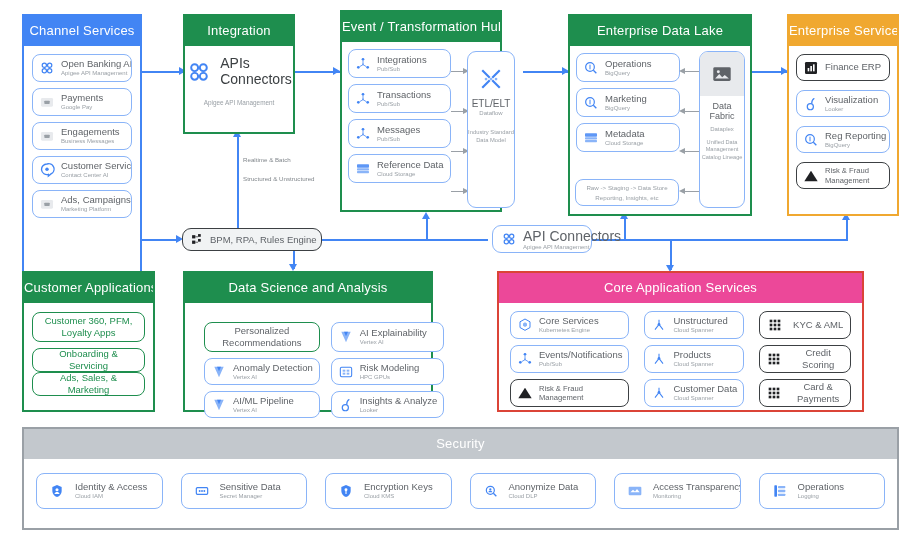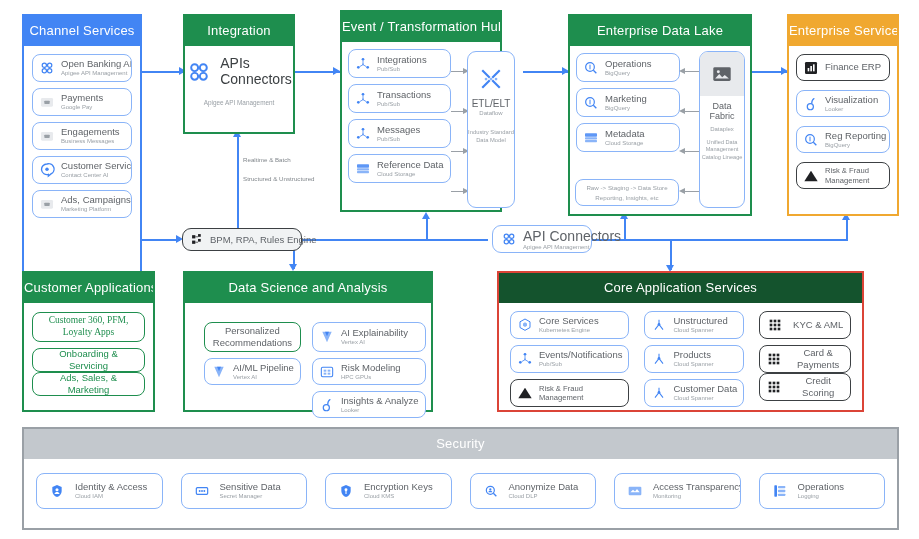--- a/index.html
+++ b/index.html
@@ -17,21 +17,21 @@
   .group.red{border:2px solid #db4437;}
   .group.orange{border:2px solid #f0a830;}
   .group.gray{border:2px solid #9aa0a6;}
 
   .ghead{
     height:30px;line-height:30px;text-align:center;color:#fff;
     font-size:13px;letter-spacing:.2px;white-space:nowrap;overflow:hidden;
   }
   .group.blue   > .ghead{background:#4285f4;}
   .group.green  > .ghead{background:#1e8e4e;}
-  .group.red    > .ghead{background:#14532d;}
+  .group.red    > .ghead{background:#ec4899;}
   .group.orange > .ghead{background:#f0a830;}
   .group.gray   > .ghead{background:#c3c8cd;}
 
   .gbody{padding:8px;box-sizing:border-box;height:calc(100% - 30px);}
 
   
   .card{
     position:relative;box-sizing:border-box;
     border:1px solid #8ab4f8;border-radius:8px;background:#fff;
     display:flex;align-items:center;gap:6px;padding:4px 6px;
@@ -439,21 +439,21 @@
       <svg class="ico" viewBox="0 0 24 24">
           <path d="M12 4L22 20H2z" fill="#202124"></path>
         </svg>
       <div class="txt">
           <div class="t1" style="white-space:normal;font-size:7.6px;line-height:1.25;">Risk &amp; Fraud Management</div>
         </div>
     </div>
   </div>
 </div>
 
-<div class="pill" style="left:182px;top:228px;width:120px;height:23px;">
+<div class="pill" style="left:182px;top:228px;width:140px;height:23px;">
   <svg style="width:13px;height:13px;flex:0 0 13px;" viewBox="0 0 24 24">
       <g fill="#202124">
         <rect x="2" y="4" width="6" height="6"></rect>
         <rect x="13" y="2" width="5" height="5"></rect>
         <rect x="13" y="11" width="5" height="5"></rect>
         <rect x="2" y="14" width="6" height="6"></rect>
       </g>
       <g stroke="#202124" stroke-width="1.3" fill="none">
         <path d="M8 7h5M8 17h5"></path>
       </g>
@@ -474,21 +474,21 @@
     <div style="font-size:14px;color:#5f6368;">API Connectors</div>
     <div style="font-size:6px;color:#9aa0a6;">Apigee API Management</div>
   </div>
 </div>
 
 <div class="group green" style="left:22px;top:271px;width:133px;height:141px;">
   <div class="ghead">Customer Applications</div>
   <div class="gbody" style="padding:9px 8px;">
     <div class="card greenb center" style="height:30px;">
       <div class="txt">
-          <div class="t1" style="color:#1e8e4e;font-family:Liberation Serif, serif;">Customer 360, PFM, Loyalty Apps</div>
+          <div class="t1" style="color:#1e8e4e;">Customer 360, PFM, Loyalty Apps</div>
         </div>
     </div>
     <div class="card greenb center" style="height:24px;margin-bottom:0;">
       <div class="txt">
           <div class="t1" style="color:#1e8e4e;">Onboarding &amp; Servicing</div>
         </div>
     </div>
     <div class="card greenb center" style="height:24px;">
       <div class="txt">
           <div class="t1" style="color:#1e8e4e;">Ads, Sales, &amp; Marketing</div>
@@ -497,20 +497,30 @@
   </div>
 </div>
 
 <div class="group green" style="left:183px;top:271px;width:250px;height:141px;">
   <div class="ghead">Data Science and Analysis</div>
   <div class="gbody" style="padding:19px;display:flex;gap:11px;">
     <div style="flex:1;">
       <div class="card greenb center" style="height:30px;">
         <div class="txt">
             <div class="t1">Personalized Recommendations</div>
+          </div>
+      </div>
+      <div class="card" style="height:27px;">
+        <svg class="ico" viewBox="0 0 24 24">
+            <path d="M5 4h14l-7 16z" fill="#8ab4f8"></path>
+            <path d="M9 4h6l-3 7z" fill="#4285f4"></path>
+          </svg>
+        <div class="txt">
+            <div class="t1">Anomaly Detection</div>
+            <div class="t2">Vertex AI</div>
           </div>
       </div>
       <div class="card" style="height:27px;margin-bottom:0;">
         <svg class="ico" viewBox="0 0 24 24">
             <path d="M5 4h14l-7 16z" fill="#8ab4f8"></path>
             <path d="M9 4h6l-3 7z" fill="#4285f4"></path>
           </svg>
         <div class="txt">
             <div class="t1">AI/ML Pipeline</div>
             <div class="t2">Vertex AI</div>
@@ -645,54 +655,54 @@
               <rect x="16" y="10" width="4" height="4"></rect>
               <rect x="4" y="16" width="4" height="4"></rect>
               <rect x="10" y="16" width="4" height="4"></rect>
               <rect x="16" y="16" width="4" height="4"></rect>
             </g>
           </svg>
         <div class="txt">
             <div class="t1">KYC &amp; AML</div>
           </div>
       </div>
-      <div class="card dark center" style="height:28px;gap:10px;margin-bottom:0;">
+      <div class="card dark center" style="height:28px;gap:10px;">
         <svg class="ico" viewBox="0 0 24 24">
             <g fill="#202124">
               <rect x="4" y="4" width="4" height="4"></rect>
               <rect x="10" y="4" width="4" height="4"></rect>
               <rect x="16" y="4" width="4" height="4"></rect>
               <rect x="4" y="10" width="4" height="4"></rect>
               <rect x="10" y="10" width="4" height="4"></rect>
               <rect x="16" y="10" width="4" height="4"></rect>
               <rect x="4" y="16" width="4" height="4"></rect>
               <rect x="10" y="16" width="4" height="4"></rect>
               <rect x="16" y="16" width="4" height="4"></rect>
             </g>
           </svg>
         <div class="txt">
-            <div class="t1">Card &amp; Payments</div>
-          </div>
-      </div>
-      <div class="card dark center" style="height:28px;gap:10px;">
+            <div class="t1">Credit Scoring</div>
+          </div>
+      </div>
+      <div class="card dark center" style="height:28px;gap:10px;margin-bottom:0;">
         <svg class="ico" viewBox="0 0 24 24">
             <g fill="#202124">
               <rect x="4" y="4" width="4" height="4"></rect>
               <rect x="10" y="4" width="4" height="4"></rect>
               <rect x="16" y="4" width="4" height="4"></rect>
               <rect x="4" y="10" width="4" height="4"></rect>
               <rect x="10" y="10" width="4" height="4"></rect>
               <rect x="16" y="10" width="4" height="4"></rect>
               <rect x="4" y="16" width="4" height="4"></rect>
               <rect x="10" y="16" width="4" height="4"></rect>
               <rect x="16" y="16" width="4" height="4"></rect>
             </g>
           </svg>
         <div class="txt">
-            <div class="t1">Credit Scoring</div>
+            <div class="t1">Card &amp; Payments</div>
           </div>
       </div>
     </div>
   </div>
 </div>
 
 <div class="group gray" style="left:22px;top:427px;width:877px;height:103px;">
   <div class="ghead">Security</div>
   <div class="gbody" style="padding:14px 12px;display:flex;gap:18px;">
     <div class="card" style="flex:1;height:36px;gap:10px;padding-left:12px;margin-bottom:0;">

